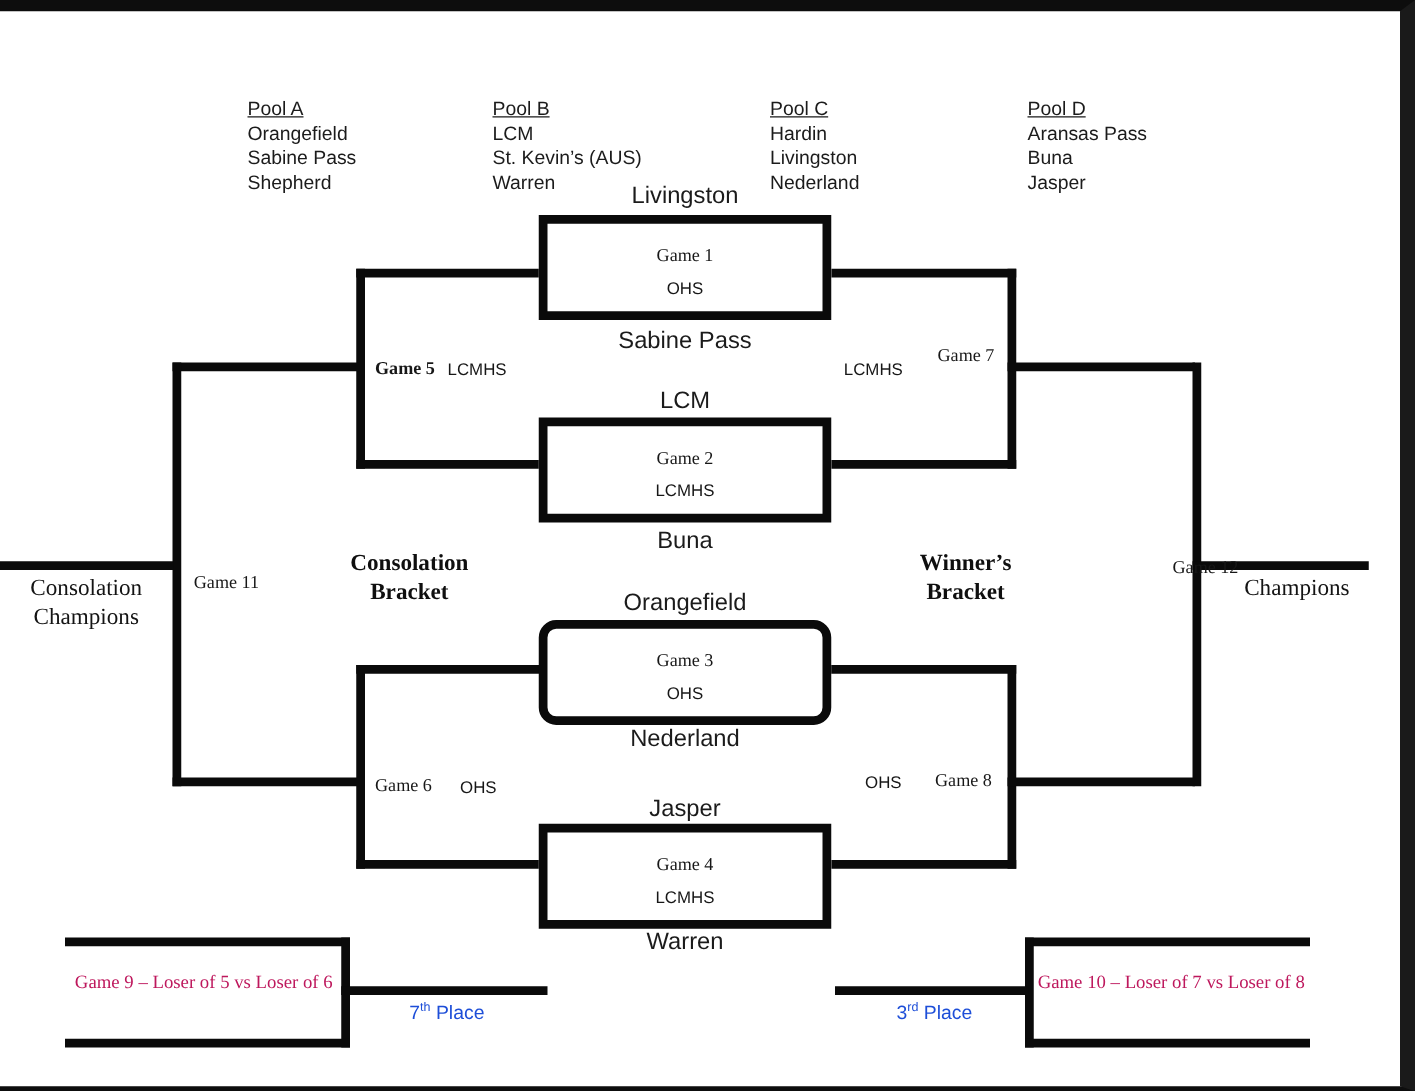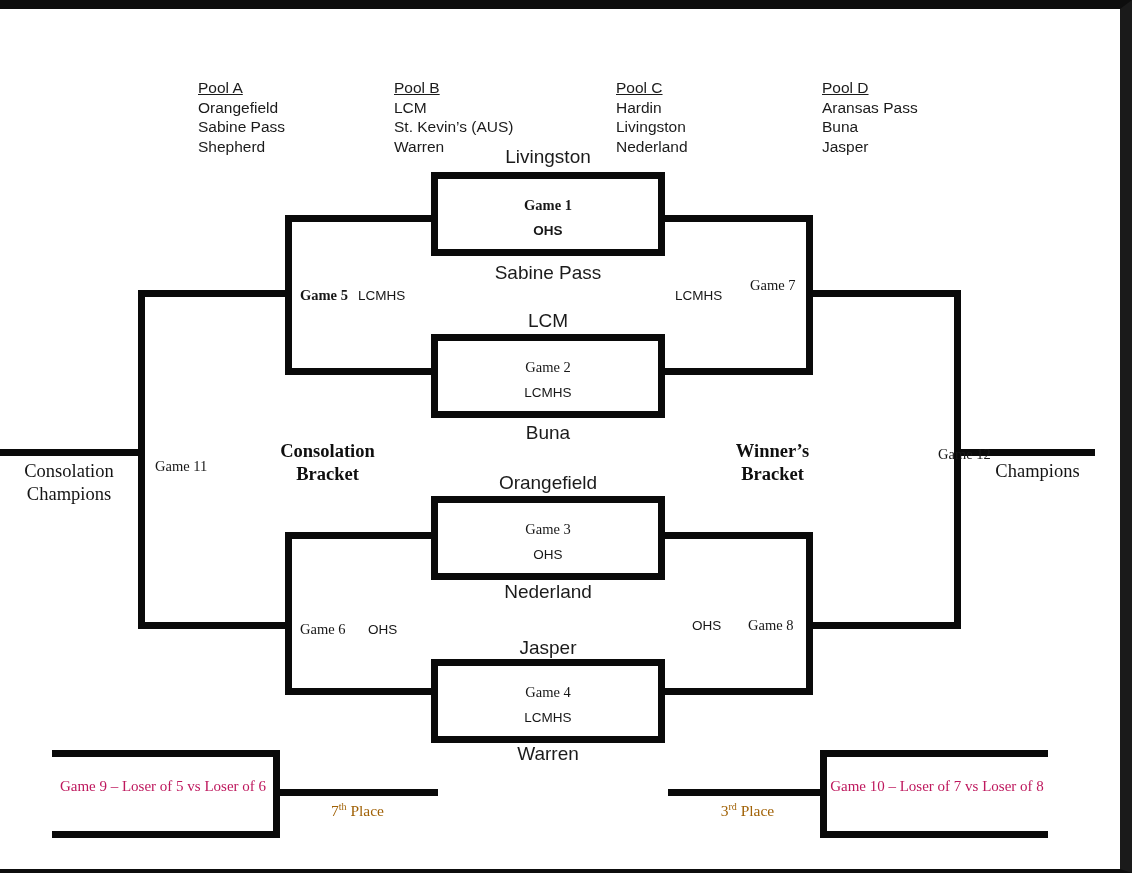--- a/index.html
+++ b/index.html
@@ -107,23 +107,23 @@
   .outcome {
     font-family: "Liberation Serif", serif;
     font-size: 18.5px;
     line-height: 23px;
     color: #141414;
     text-align: center;
     white-space: nowrap;
   }
 
   .placelbl {
-    font-family: Liberation Serif, serif;
+    font-family: Liberation Sans, sans-serif;
     font-size: 15.5px;
-    color: #a16207;
+    color: #1d4ed8;
     white-space: nowrap;
     text-align: center;
   }
   .placelbl sup { font-size: 10px; vertical-align: super; }
 
   .bigbox-text {
     font-family: "Liberation Serif", serif;
     font-size: 15px;
     color: #be185d;
     white-space: nowrap;
@@ -211,35 +211,35 @@
   <div class="abs glabel" style="left:938px; top:446px;">Game 12</div>
 
   <div class="abs outcome" style="left:955px; top:460px; width:165px;">Champions</div>
 
   <div class="abs bracketname" style="left:690px; top:440px; width:165px;">
     <span>Winner’s</span><br>
     <span>Bracket</span>
   </div>
 
   <div class="abs teamlbl" style="left:430px; top:146px; width:236px;">Livingston</div>
-  <div class="abs gamebox" style="left:431px; top:172px;font-weight:bold;">
+  <div class="abs gamebox" style="left:431px; top:172px;">
     <span class="gnum">Game 1</span>
     <span class="gsite">OHS</span>
   </div>
   <div class="abs teamlbl" style="left:430px; top:262px; width:236px;">Sabine Pass</div>
 
   <div class="abs teamlbl" style="left:430px; top:310px; width:236px;">LCM</div>
   <div class="abs gamebox" style="left:431px; top:334px;">
     <span class="gnum">Game 2</span>
     <span class="gsite">LCMHS</span>
   </div>
   <div class="abs teamlbl" style="left:430px; top:422px; width:236px;">Buna</div>
 
   <div class="abs teamlbl" style="left:430px; top:472px; width:236px;">Orangefield</div>
-  <div class="abs gamebox" style="left:431px; top:496px;">
+  <div class="abs gamebox" style="left:431px; top:496px;border-radius:14px;">
     <span class="gnum">Game 3</span>
     <span class="gsite">OHS</span>
   </div>
   <div class="abs teamlbl" style="left:430px; top:581px; width:236px;">Nederland</div>
 
   <div class="abs teamlbl" style="left:430px; top:637px; width:236px;">Jasper</div>
   <div class="abs gamebox" style="left:431px; top:659px;">
     <span class="gnum">Game 4</span>
     <span class="gsite">LCMHS</span>
   </div>

